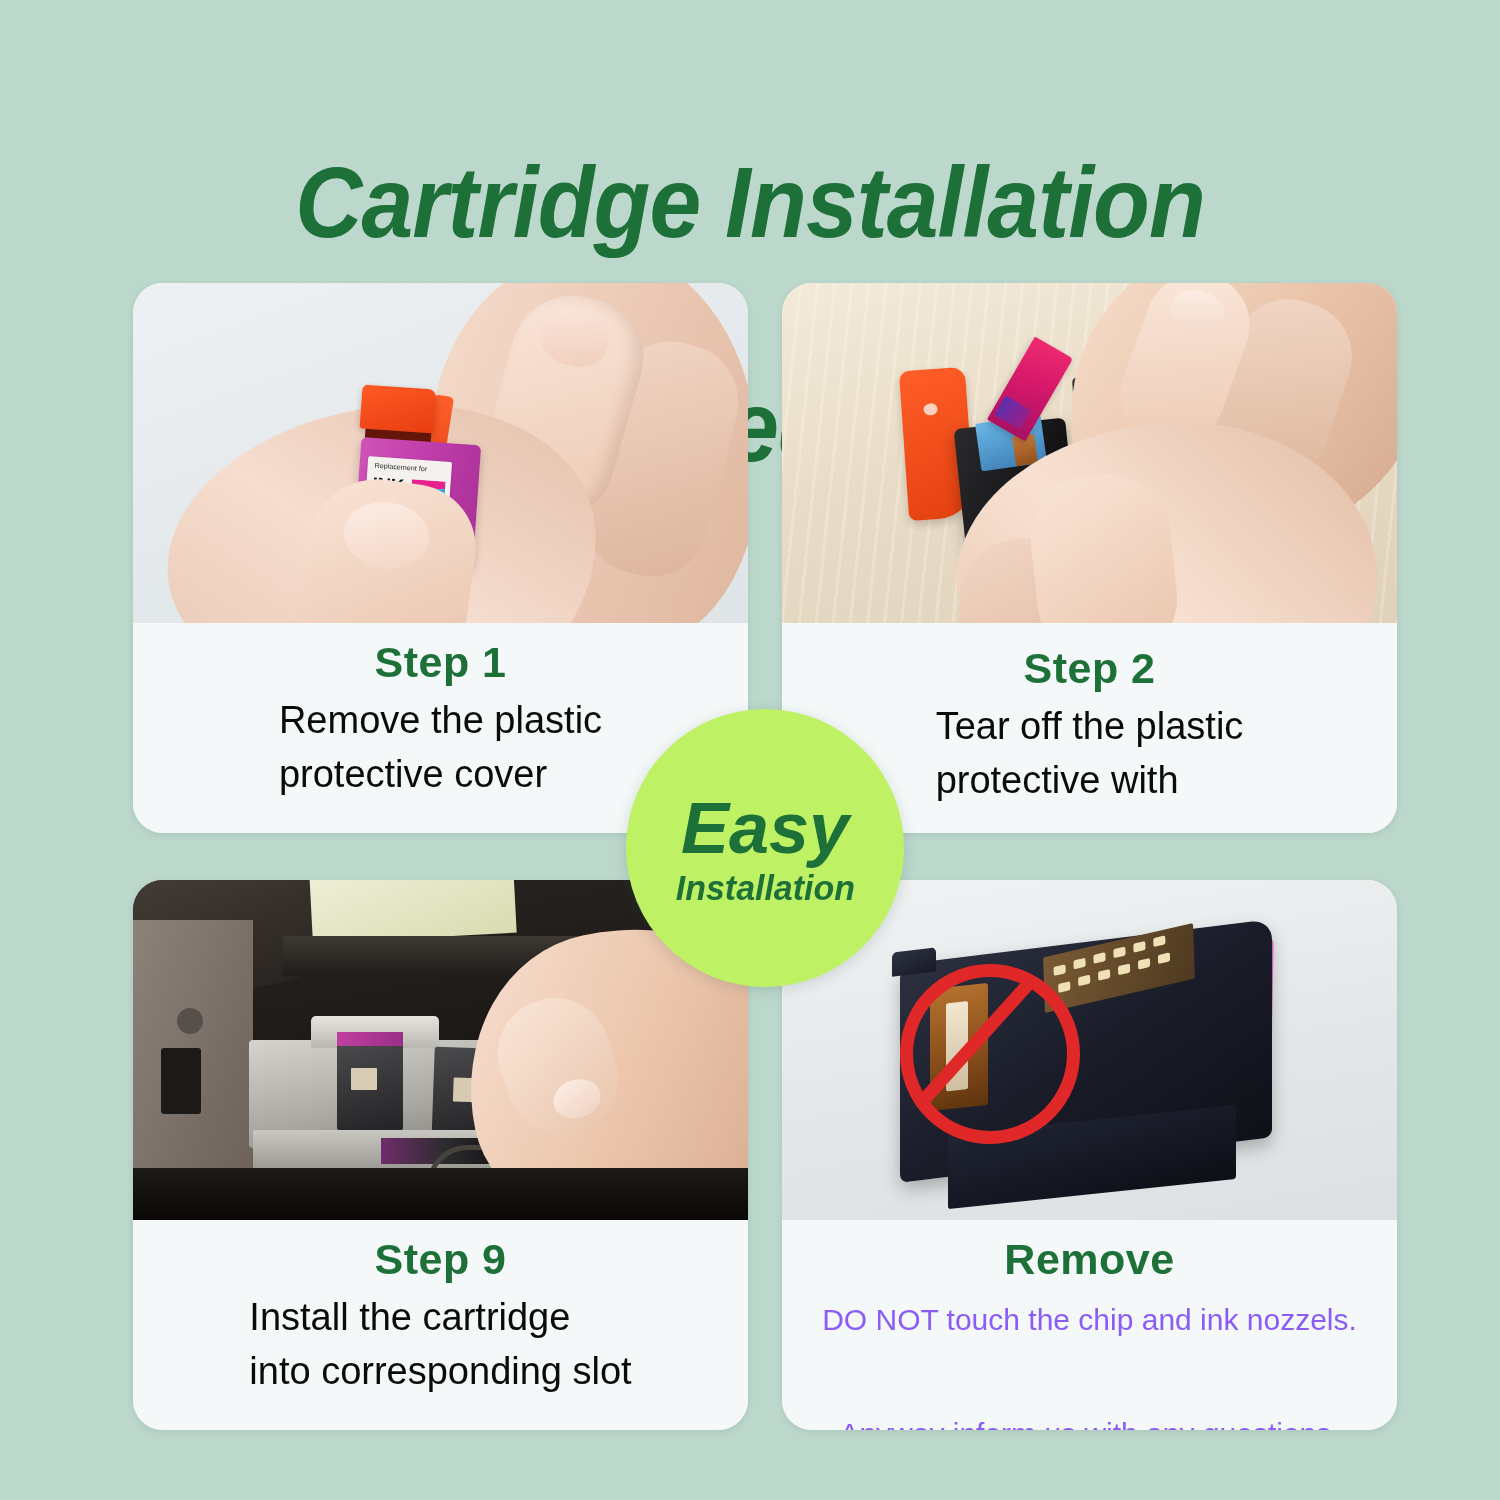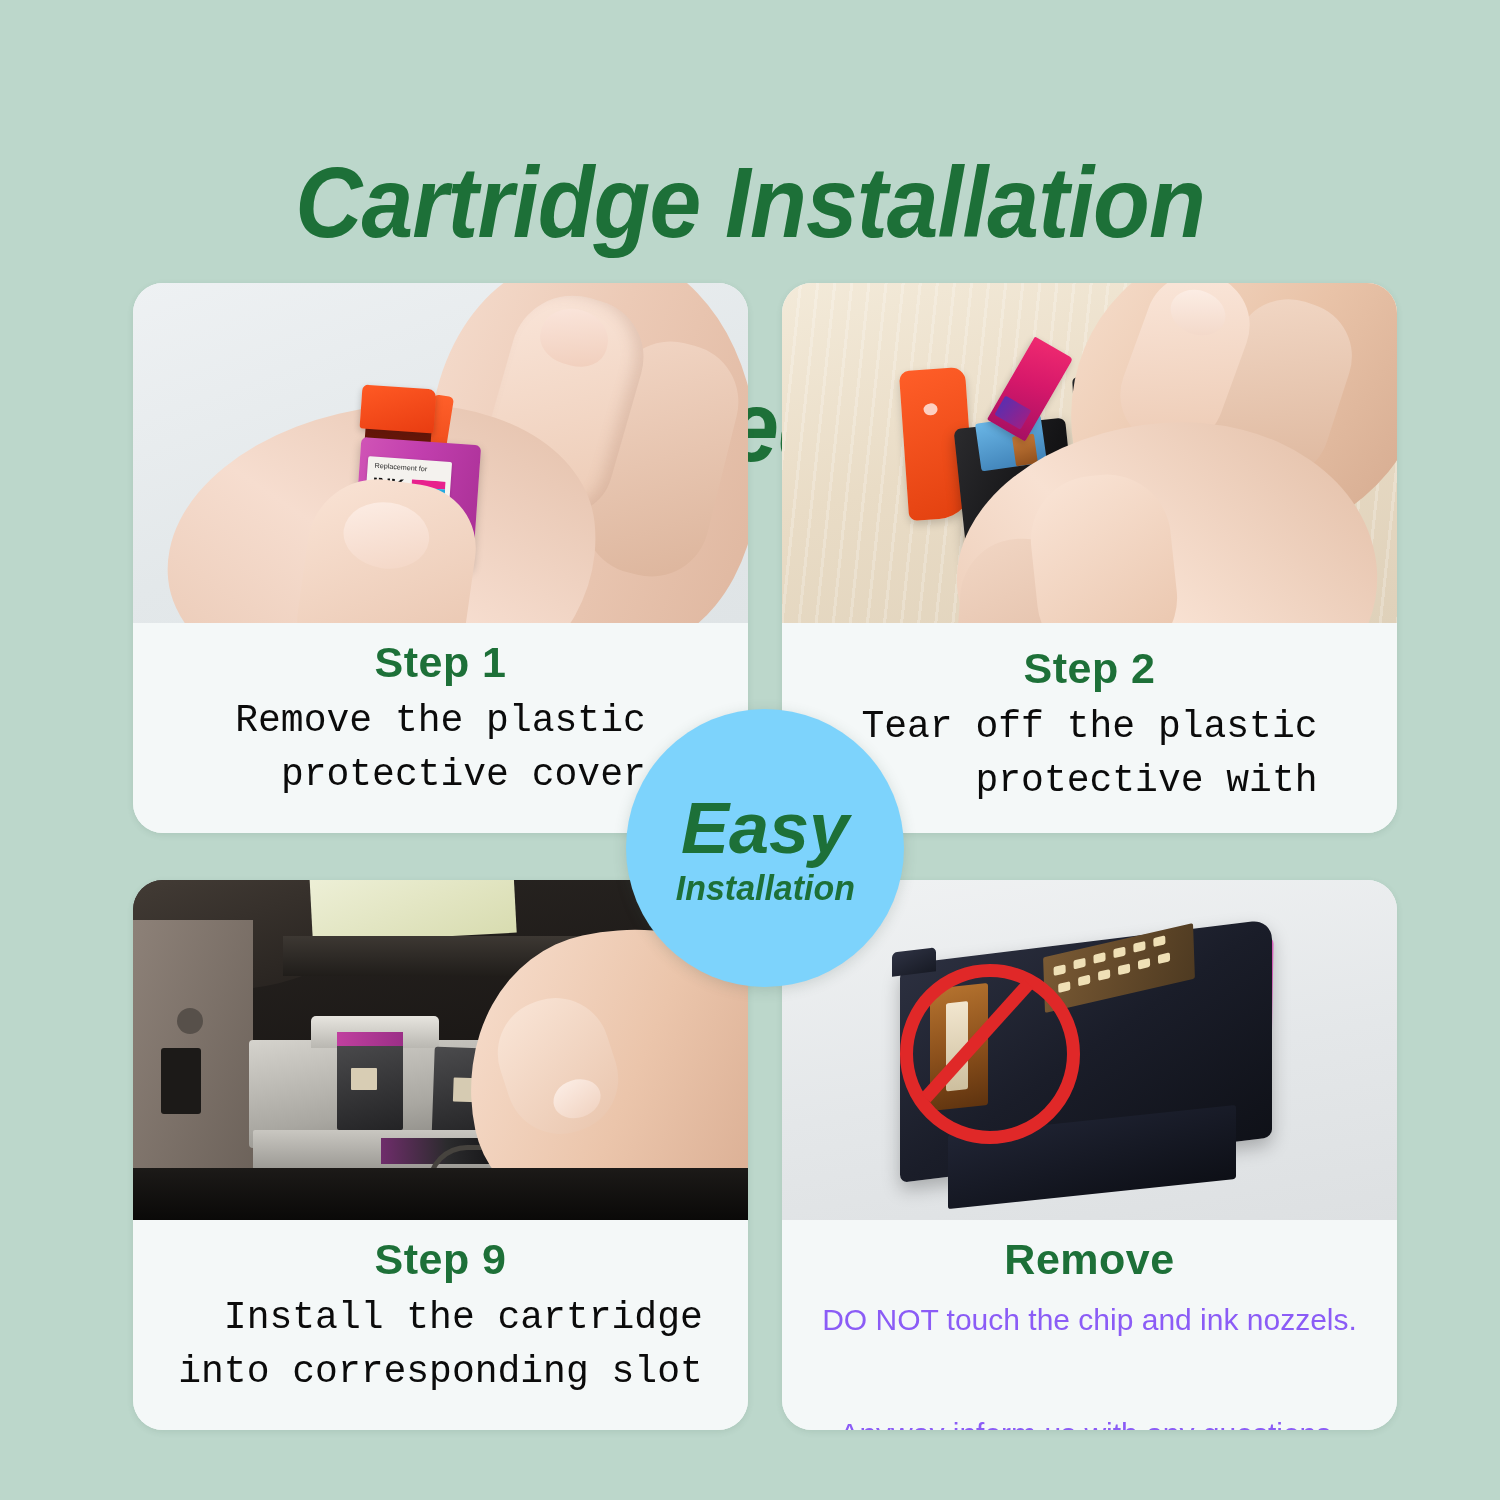--- a/index.html
+++ b/index.html
@@ -66,41 +66,40 @@
     font-weight:bold;
     font-size:43px;
     line-height:1.1;
     margin:0 0 8px 0;
     letter-spacing:.5px;
   }
   .step-desc{
     color:#0b0b0b;
     font-size:38px;
     line-height:1.42;
-    text-align:right;
+    text-align:left;
     white-space:pre-line;
     padding:0 26px;
-    font-family:Liberation Mono, monospace;
   }
   .notes-desc{
     color:#8b5cf6;
     font-size:30px;
     line-height:1.9;
     text-align:center;
     white-space:pre-line;
     padding:0 14px;
   }
 
   
   #badge{
     position:absolute;
     left:626px;top:709px;
     width:278px;height:278px;
     border-radius:50%;
-    background:#7dd3fc;
+    background:#bef264;
     box-shadow:0 3px 14px rgba(55,85,70,.18);
     display:flex;flex-direction:column;
     align-items:center;justify-content:center;
     z-index:30;
   }
   #badge-easy{
     color:#1d7038;font-weight:bold;font-style:italic;
     font-size:72px;line-height:1;margin-bottom:6px;
   }
   #badge-installation{

